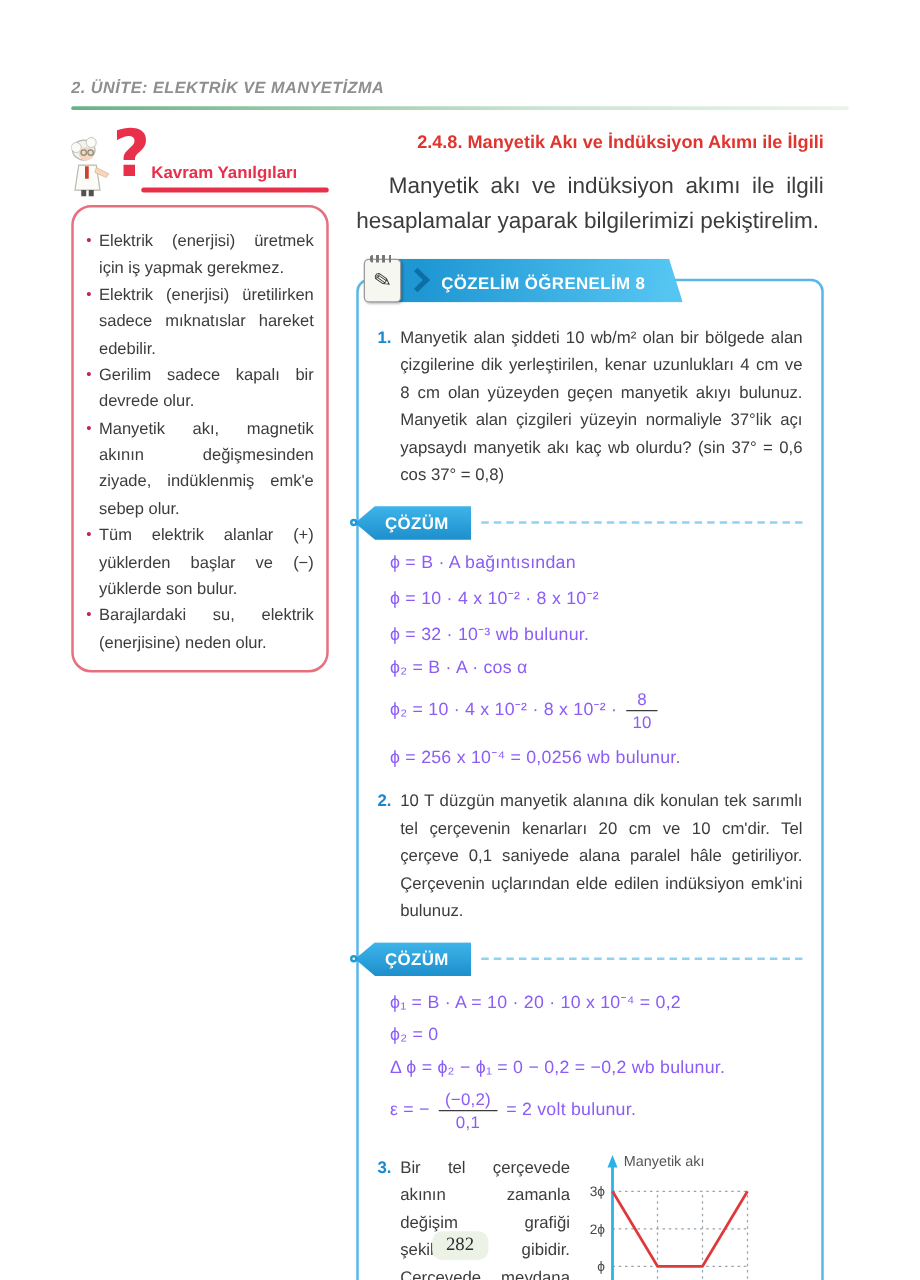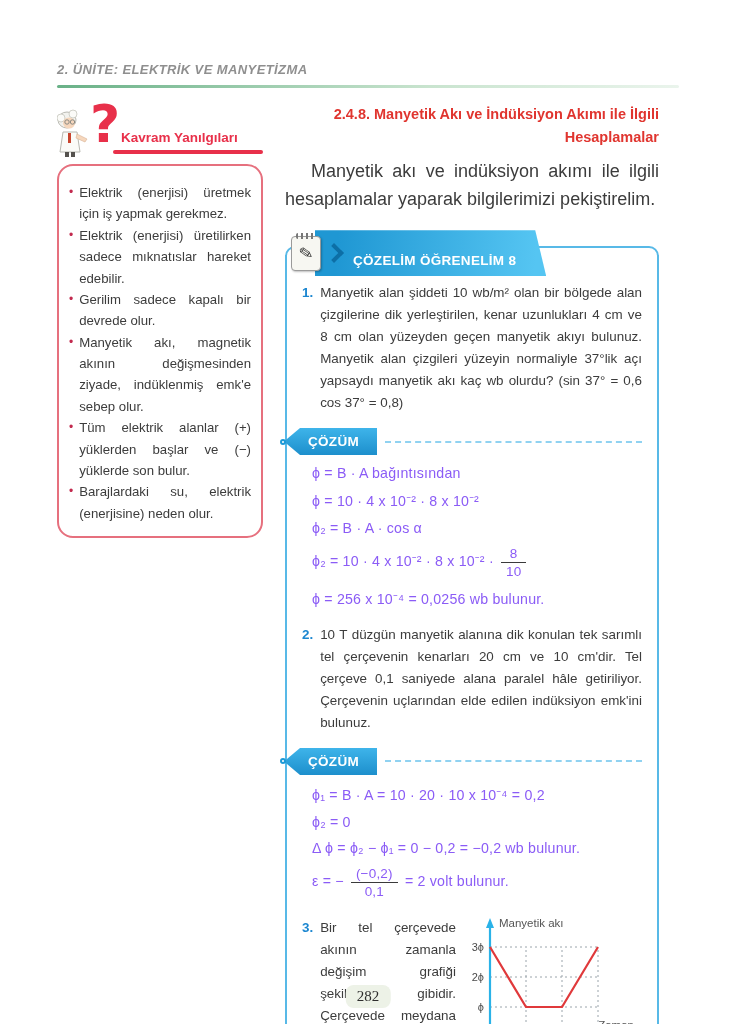--- a/index.html
+++ b/index.html
@@ -26,21 +26,21 @@
   .sec-title { color:#e0352f; font-weight:bold; font-size:14.5px; line-height:1.6;text-align:right; }
   .sec-title-l2 { padding-left:36px; }
   .intro { margin-top:9px; font-size:18px; color:#3c3c3c; line-height:1.55; text-align:justify; text-indent:26px; }
 
   
   .solve-box { position:relative; margin-top:32px; border:2px solid #58b9e7; border-radius:10px; padding:26px 13px 8px 13px; background:#fff; }
   .banner { position:absolute; top:-18px; left:4px; display:flex; align-items:center; }
   .notepad { position:relative; width:30px; height:35px; background:#f7f7f2; border:1px solid #9a9a9a; border-radius:4px; box-shadow:1px 1px 2px rgba(0,0,0,.25); z-index:2; display:flex; align-items:center; justify-content:center; }
   .notepad::before { content:""; position:absolute; top:-4px; left:4px; right:4px; height:6px; background:repeating-linear-gradient(90deg,#777 0 2px,transparent 2px 5px); border-radius:2px; }
   .notepad .pencil { font-size:17px; color:#333; transform:rotate(-10deg); }
-  .ribbon { position:relative; margin-left:-6px; background:linear-gradient(95deg,#1f97d3 10%,#55c5f2 95%); color:#fff; font-weight:bold; font-size:13.5px; letter-spacing:.3px; padding:23px 30px 8px 38px; clip-path:polygon(0 0, calc(100% - 11px) 0, 100% 100%, 0 100%); z-index:1; }
+  .ribbon { position:relative; margin-left:-6px; background:linear-gradient(95deg,#1f97d3 10%,#55c5f2 95%); color:#fff; font-weight:bold; font-size:13.5px; letter-spacing:.3px; padding:12px 30px 8px 38px; clip-path:polygon(0 0, calc(100% - 11px) 0, 100% 100%, 0 100%); z-index:1; }
   .ribbon::before { content:""; position:absolute; left:12px; top:50%; width:10px; height:10px; transform:translateY(-50%) rotate(45deg); border-top:4px solid #0d6fa6; border-right:4px solid #0d6fa6; }
 
   .problem { display:flex; font-size:13.4px; line-height:1.64; color:#3c3c3c; margin:8px 2px 4px 2px; }
   .p-num { color:#1b86d0; font-weight:bold; margin-right:7px; white-space:nowrap; }
   .p-text { text-align:justify; }
 
   .cozum-row { display:flex; align-items:center; margin:14px 0 6px -20px; }
   .cozum-dot { width:6px; height:6px; border-radius:50%; background:#fff; border:2px solid #1d9ad7; margin-right:-2px; z-index:2; }
   .cozum-tag { background:linear-gradient(180deg,#3eb4ea,#1d8fcc); color:#fff; font-weight:bold; font-size:13.5px; letter-spacing:.3px; padding:6px 18px 6px 24px; clip-path:polygon(0 50%, 16px 0, 100% 0, 100% 100%, 16px 100%); }
   .cozum-dash { flex:1; border-top:2px dashed #90d2f1; margin-left:8px; margin-right:2px; }
@@ -112,21 +112,20 @@
           <div class="mis-item">
             <span class="bullet">•</span>
             <span>Barajlardaki su, elektrik (enerjisine) neden olur.</span>
           </div>
         </div>
     </div>
   </div>
 
   <div class="main">
     <div class="sec-title">2.4.8. Manyetik Akı ve İndüksiyon Akımı ile İlgili</div>
-    <div class="sec-title sec-title-l2">Hesaplamalar</div>
     <div class="intro">Manyetik akı ve indüksiyon akımı ile ilgili hesaplamalar yaparak bilgilerimizi pekiştirelim.</div>
 
     <div class="solve-box">
       <div class="banner">
         <span class="notepad">
             <span class="pencil">✎</span>
           </span>
         <span class="ribbon">ÇÖZELİM ÖĞRENELİM 8</span>
       </div>
 
@@ -136,20 +135,21 @@
       </div>
 
       <div class="cozum-row">
         <span class="cozum-dot"></span>
         <span class="cozum-tag">ÇÖZÜM</span>
         <span class="cozum-dash"></span>
       </div>
       <div class="formulas">
           <div class="formula">ϕ = B · A bağıntısından</div>
           <div class="formula">ϕ = 10 · 4 x 10⁻² · 8 x 10⁻²</div>
+          <div class="formula">ϕ = 32 · 10⁻³ wb bulunur.</div>
           <div class="formula">ϕ₂ = B · A · cos α</div>
           <div class="formula"><span>ϕ₂ = 10 · 4 x 10⁻² · 8 x 10⁻² · </span><span class="frac"><span class="num">8</span><span class="den">10</span></span></div>
           <div class="formula">ϕ = 256 x 10⁻⁴ = 0,0256 wb bulunur.</div>
         </div>
 
       <div class="problem" style="margin-top:16px;">
         <span class="p-num">2.</span>
         <span class="p-text">10 T düzgün manyetik alanına dik konulan tek sarımlı tel çerçevenin kenarları 20 cm ve 10 cm'dir. Tel çerçeve 0,1 saniyede alana paralel hâle getiriliyor. Çerçevenin uçlarından elde edilen indüksiyon emk'ini bulunuz.</span>
       </div>
 

